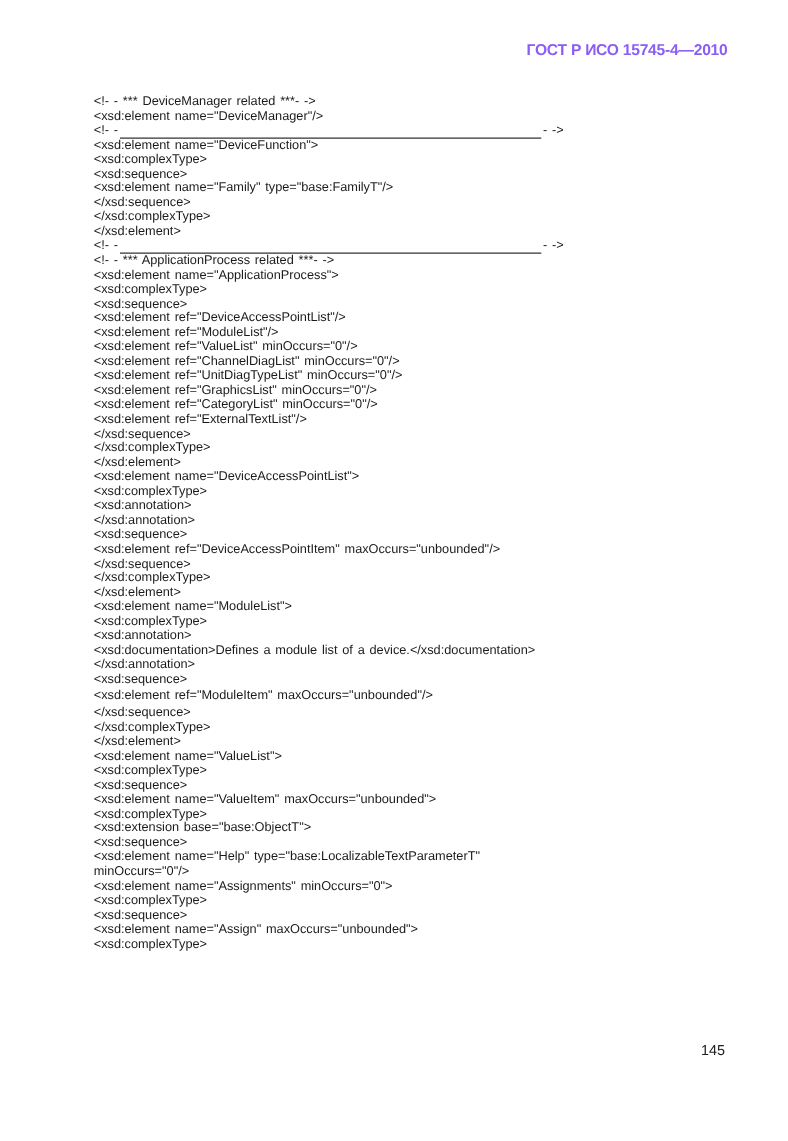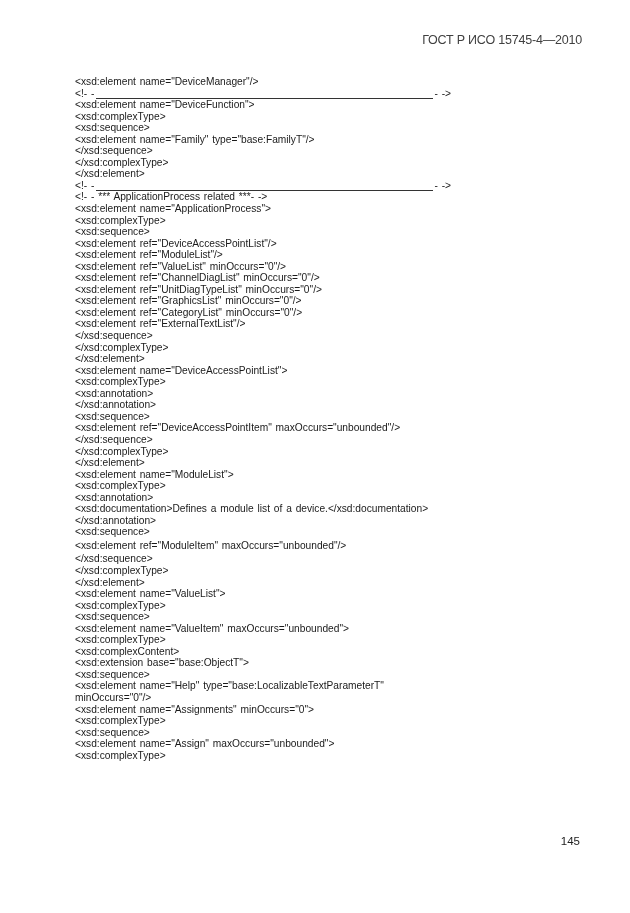--- a/index.html
+++ b/index.html
@@ -1,34 +1,35 @@
 <!DOCTYPE html>
 <html><head>
   <meta charset="utf-8">
   <style>
     html, body { margin: 0; padding: 0; background: #ffffff; }
     body { width: 630px; height: 913px; position: relative; overflow: hidden;
            font-family: "Liberation Sans", sans-serif; color: #1a1a1a; }
-    .header { position: absolute; top: 33px; right: 48px; font-weight: normal;
-              font-size: 12.5px; letter-spacing: -0.2px; color: #404040; }
+    .header { position: absolute; top: 33px; right: 48px; font-weight: bold;
+              font-size: 12.5px; letter-spacing: -0.2px; color: #8b5cf6; }
     .code { position: absolute; left: 75px; top: 76px; width: 520px; }
     .line { font-size: 10.2px; line-height: 11.55px; height: 11.55px; white-space: pre; word-spacing: 1px; }
     .line.gap-before { margin-top: 2px; }
     .line.gap-after { margin-bottom: 2px; }
     .rule { display: flex; align-items: flex-end; }
     .rule .rule-bar { display: inline-block; width: 337px; border-bottom: 1px solid #333;
                       height: 9px; margin: 0 1px 0 2px; }
     .page-num { position: absolute; top: 835px; right: 50px; font-size: 11.5px; color: #222; margin-left: 32px; }
   </style>
 </head>
 <body>
 
 <div class="header">ГОСТ Р ИСО 15745-4—2010</div>
 
 <div class="code" id="code">
+    <div class="line">&lt;!- - *** DeviceManager related ***- -&gt;</div>
     <div class="line">&lt;xsd:element name="DeviceManager"/&gt;</div>
     <div class="line rule"><span>&lt;!- -</span><span class="rule-bar"></span><span>- -&gt;</span></div>
     <div class="line">&lt;xsd:element name="DeviceFunction"&gt;</div>
     <div class="line">&lt;xsd:complexType&gt;</div>
     <div class="line">&lt;xsd:sequence&gt;</div>
     <div class="line">&lt;xsd:element name="Family" type="base:FamilyT"/&gt;</div>
     <div class="line">&lt;/xsd:sequence&gt;</div>
     <div class="line">&lt;/xsd:complexType&gt;</div>
     <div class="line">&lt;/xsd:element&gt;</div>
     <div class="line rule"><span>&lt;!- -</span><span class="rule-bar"></span><span>- -&gt;</span></div>
@@ -64,21 +65,20 @@
     <div class="line">&lt;xsd:sequence&gt;</div>
     <div class="line gap-before gap-after">&lt;xsd:element ref="ModuleItem" maxOccurs="unbounded"/&gt;</div>
     <div class="line">&lt;/xsd:sequence&gt;</div>
     <div class="line">&lt;/xsd:complexType&gt;</div>
     <div class="line">&lt;/xsd:element&gt;</div>
     <div class="line">&lt;xsd:element name="ValueList"&gt;</div>
     <div class="line">&lt;xsd:complexType&gt;</div>
     <div class="line">&lt;xsd:sequence&gt;</div>
     <div class="line">&lt;xsd:element name="ValueItem" maxOccurs="unbounded"&gt;</div>
     <div class="line">&lt;xsd:complexType&gt;</div>
-    <div class="line">&lt;xsd:complexContent&gt;</div>
     <div class="line">&lt;xsd:extension base="base:ObjectT"&gt;</div>
     <div class="line">&lt;xsd:sequence&gt;</div>
     <div class="line">&lt;xsd:element name="Help" type="base:LocalizableTextParameterT"</div>
     <div class="line">minOccurs="0"/&gt;</div>
     <div class="line">&lt;xsd:element name="Assignments" minOccurs="0"&gt;</div>
     <div class="line">&lt;xsd:complexType&gt;</div>
     <div class="line">&lt;xsd:sequence&gt;</div>
     <div class="line">&lt;xsd:element name="Assign" maxOccurs="unbounded"&gt;</div>
     <div class="line">&lt;xsd:complexType&gt;</div>
   </div>

